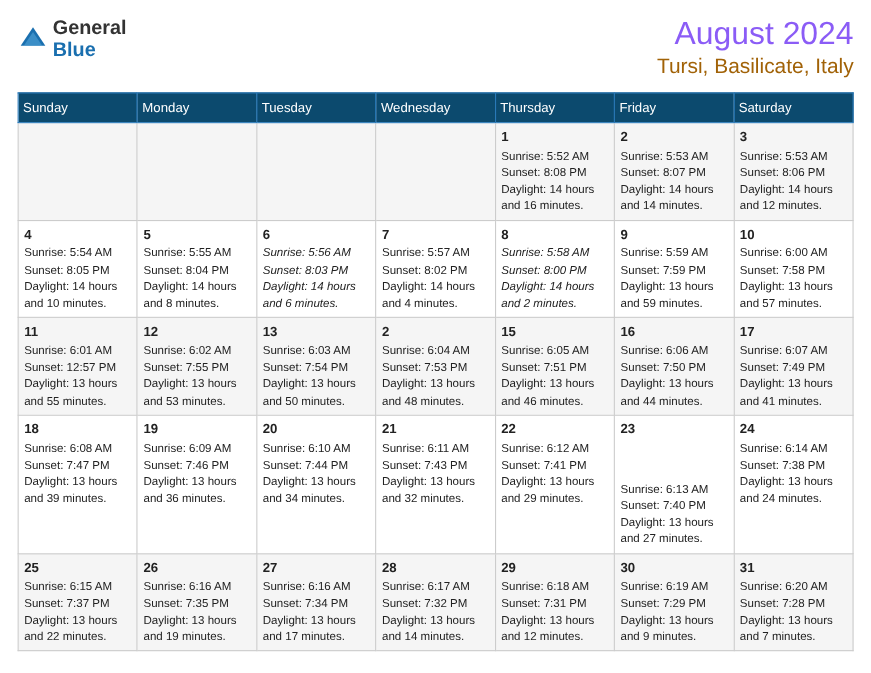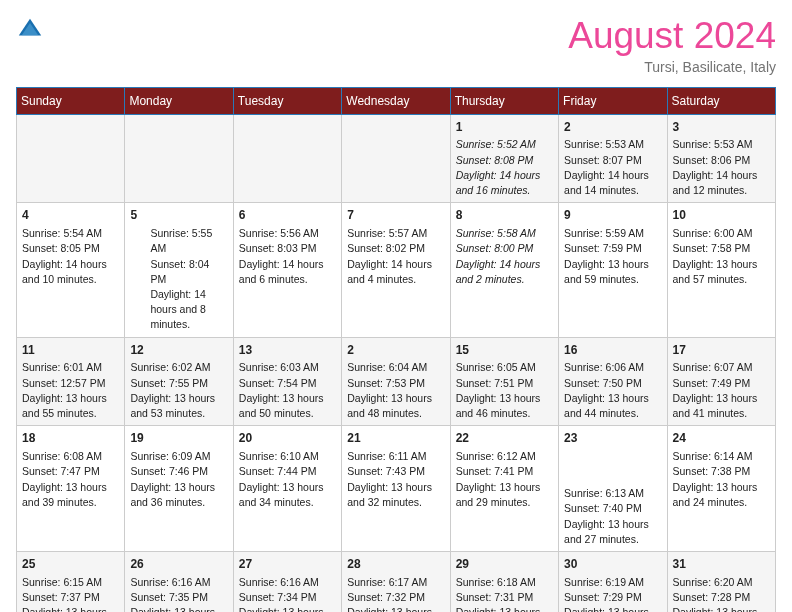--- a/index.html
+++ b/index.html
@@ -27,37 +27,37 @@
       line-height: 1.1;
     }
     .logo-general { color: #333; }
     .logo-blue { color: #1a6faf; }
     .logo-icon {
       width: 28px;
       height: 28px;
     }
     .title-block { text-align: right; }
     .month-year {
-      font-size: 37px;
+      font-size: 29px;
       font-weight: 300;
-      color: #ec4899;
+      color: #8b5cf6;
       line-height: 1.1;
     }
     .location {
-      font-size: 14px;
-      color: #737373;
+      font-size: 19px;
+      color: #a16207;
       margin-top: 2px;
     }
     table {
       width: 100%;
       border-collapse: collapse;
       font-size: 11px;
     }
     thead tr th {
-      background: #7f1d1d;
+      background: #0c4a6e;
       color: #fff;
       padding: 6px 4px;
       text-align: left;
       font-size: 12px;
       font-weight: normal;
       border: 1px solid #2979b8;
     }
     tbody tr td {
       border: 1px solid #ccc;
       vertical-align: top;
@@ -91,20 +91,24 @@
   </style>
 </head>
 <body>
 
 <div class="header">
   <div class="logo">
     <svg class="logo-icon" viewBox="0 0 40 40">
       <polygon points="20,4 36,28 4,28" fill="#1a6faf"></polygon>
       <polygon points="20,10 32,28 8,28" fill="#5baee0" opacity="0.5"></polygon>
     </svg>
+    <div class="logo-text">
+      <span class="logo-general">General</span><br>
+      <span class="logo-blue">Blue</span>
+    </div>
   </div>
   <div class="title-block">
     <div class="month-year">August 2024</div>
     <div class="location">Tursi, Basilicate, Italy</div>
   </div>
 </div>
 
 <table>
   <thead>
     <tr>
@@ -118,21 +122,21 @@
       </tr>
   </thead>
   <tbody id="calendar-body">
   <tr>
         <td class="empty-cell"></td>
         <td class="empty-cell"></td>
         <td class="empty-cell"></td>
         <td class="empty-cell"></td>
         <td>
           <span class="day-num">1</span>
-          <div class="day-info" style="white-space: pre-line; font-style: italic;">Sunrise: 5:52 AM
+          <div class="day-info" style="white-space: pre-line;">Sunrise: 5:52 AM
 Sunset: 8:08 PM
 Daylight: 14 hours and 16 minutes.</div>
         </td>
         <td>
           <span class="day-num">2</span>
           <div class="day-info" style="white-space: pre-line;">Sunrise: 5:53 AM
 Sunset: 8:07 PM
 Daylight: 14 hours and 14 minutes.</div>
         </td>
         <td>
@@ -144,27 +148,27 @@
       </tr>
       <tr>
         <td>
           <span class="day-num">4</span>
           <div class="day-info" style="white-space: pre-line;">Sunrise: 5:54 AM
 Sunset: 8:05 PM
 Daylight: 14 hours and 10 minutes.</div>
         </td>
         <td>
           <span class="day-num">5</span>
-          <div class="day-info" style="white-space: pre-line; margin-left: 20px;">Sunrise: 5:55 AM
+          <div class="day-info" style="white-space: pre-line;">Sunrise: 5:55 AM
 Sunset: 8:04 PM
 Daylight: 14 hours and 8 minutes.</div>
         </td>
         <td>
           <span class="day-num">6</span>
-          <div class="day-info" style="white-space: pre-line;">Sunrise: 5:56 AM
+          <div class="day-info" style="white-space: pre-line; font-style: italic;">Sunrise: 5:56 AM
 Sunset: 8:03 PM
 Daylight: 14 hours and 6 minutes.</div>
         </td>
         <td>
           <span class="day-num">7</span>
           <div class="day-info" style="white-space: pre-line;">Sunrise: 5:57 AM
 Sunset: 8:02 PM
 Daylight: 14 hours and 4 minutes.</div>
         </td>
         <td>

